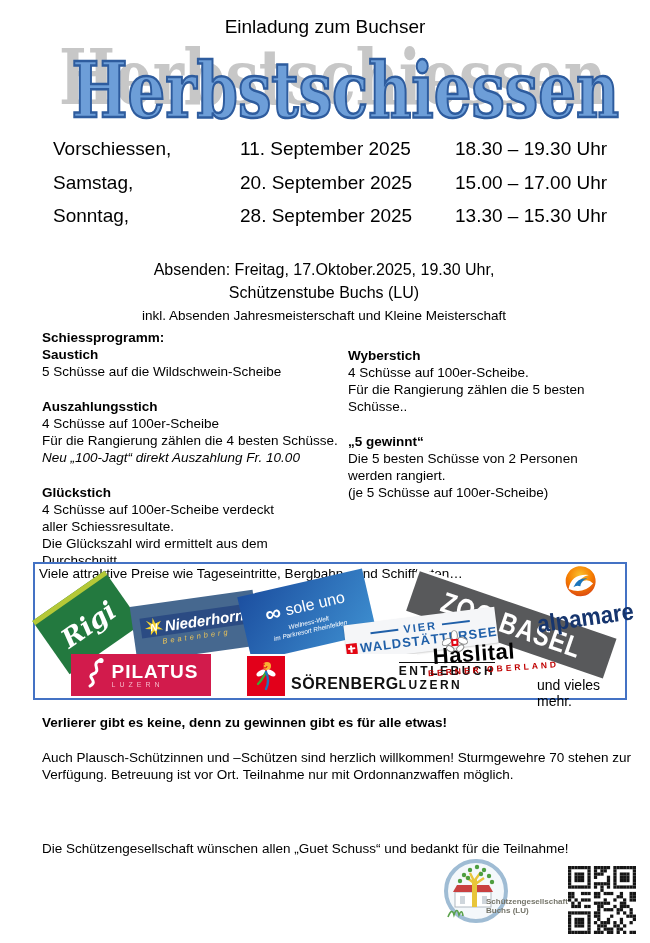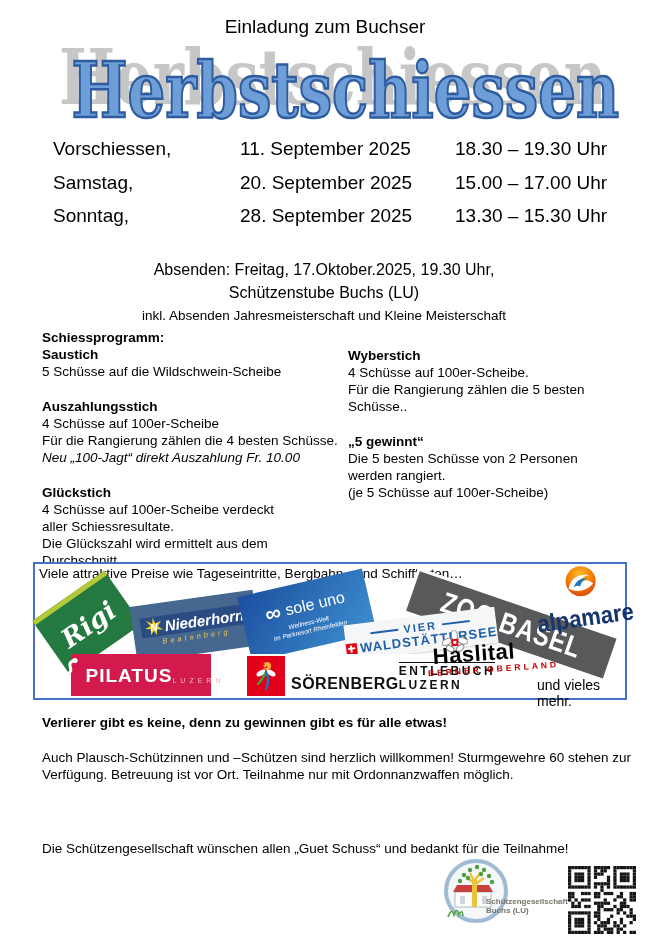--- a/index.html
+++ b/index.html
@@ -69,21 +69,21 @@
             transform-origin:left center;z-index:2;display:flex;align-items:center;justify-content:center;
             box-shadow:0 0 0 3px #fff;}
   .zoo-text{color:#fff;font-weight:900;font-size:29px;letter-spacing:1px;transform:scaleX(0.82);white-space:nowrap;}
 
   .logo-alpamare{left:468px;top:0px;width:160px;transform:rotate(-8deg);z-index:3;
                  display:flex;flex-direction:column;align-items:center;}
   .alp-text{color:#16356e;font-weight:900;font-size:24px;letter-spacing:0;transform:scaleX(0.92);}
 
   .logo-pilatus{left:36px;top:90px;width:140px;height:42px;background:#d21b4c;z-index:3;
                 display:flex;align-items:center;justify-content:center;gap:4px;}
-  .pil-block{display:flex;flex-direction:row;align-items:flex-end;}
+  .pil-block{display:flex;flex-direction:column;}
   .pil-name{color:#fff;font-weight:900;font-size:19px;letter-spacing:1px;line-height:19px;}
   .pil-sub{color:#f5b8c8;font-size:7px;letter-spacing:4px;line-height:8px;}
 
   .logo-soerenberg{left:212px;top:90px;width:170px;height:44px;background:#fff;z-index:3;
                    display:flex;align-items:center;gap:6px;}
   .soe-icon{width:38px;height:40px;background:#e2001a;flex:0 0 38px;display:flex;align-items:center;justify-content:center;}
   .soe-block{display:flex;flex-direction:row;align-items:flex-end;}
   .soe-name{color:#111;font-weight:900;font-size:16px;line-height:17px;letter-spacing:0.5px;}
   .soe-sub{color:#111;font-weight:bold;font-size:12px;letter-spacing:2.5px;border-top:1px solid #111;padding-top:1px;margin-top:1px;}
 
@@ -275,21 +275,21 @@
         </svg>
       </span>
       <div class="has-name">Haslital</div>
       <div class="has-sub">BERNER OBERLAND</div>
     </div>
 
     <div class="banner-more">und vieles mehr.</div>
   </div>
 
   <div class="foot bold" style="top:714px;width:580px">Verlierer gibt es keine, denn zu gewinnen gibt es für alle etwas!</div>
-  <div class="foot" style="top:749px;width:590px">Auch Plausch-Schützinnen und –Schützen sind herzlich willkommen! Sturmgewehre 60 stehen zur</div>
+  <div class="foot" style="top:749px;width:590px">Auch Plausch-Schützinnen und –Schützen sind herzlich willkommen! Sturmgewehre 70 stehen zur</div>
   <div class="foot" style="top:766px;width:590px">Verfügung. Betreuung ist vor Ort. Teilnahme nur mit Ordonnanzwaffen möglich.</div>
   <div class="foot" style="top:840px;width:590px">Die Schützengesellschaft wünschen allen „Guet Schuss“ und bedankt für die Teilnahme!</div>
 
   <div class="club">
     <span class="club-emblem">
       <svg width="72" height="76" viewBox="0 0 72 76">
         <circle cx="36" cy="36" r="30" fill="#f4f8fb" stroke="#9fbcd4" stroke-width="4"></circle>
         <rect x="15" y="37" width="36" height="15" fill="#ffffff" stroke="#b0b8c0" stroke-width="1"></rect>
         <polygon points="13,37 53,37 49,30 17,30" fill="#c94040"></polygon>
         <rect x="20" y="41" width="5" height="8" fill="#cfd6dc"></rect>

